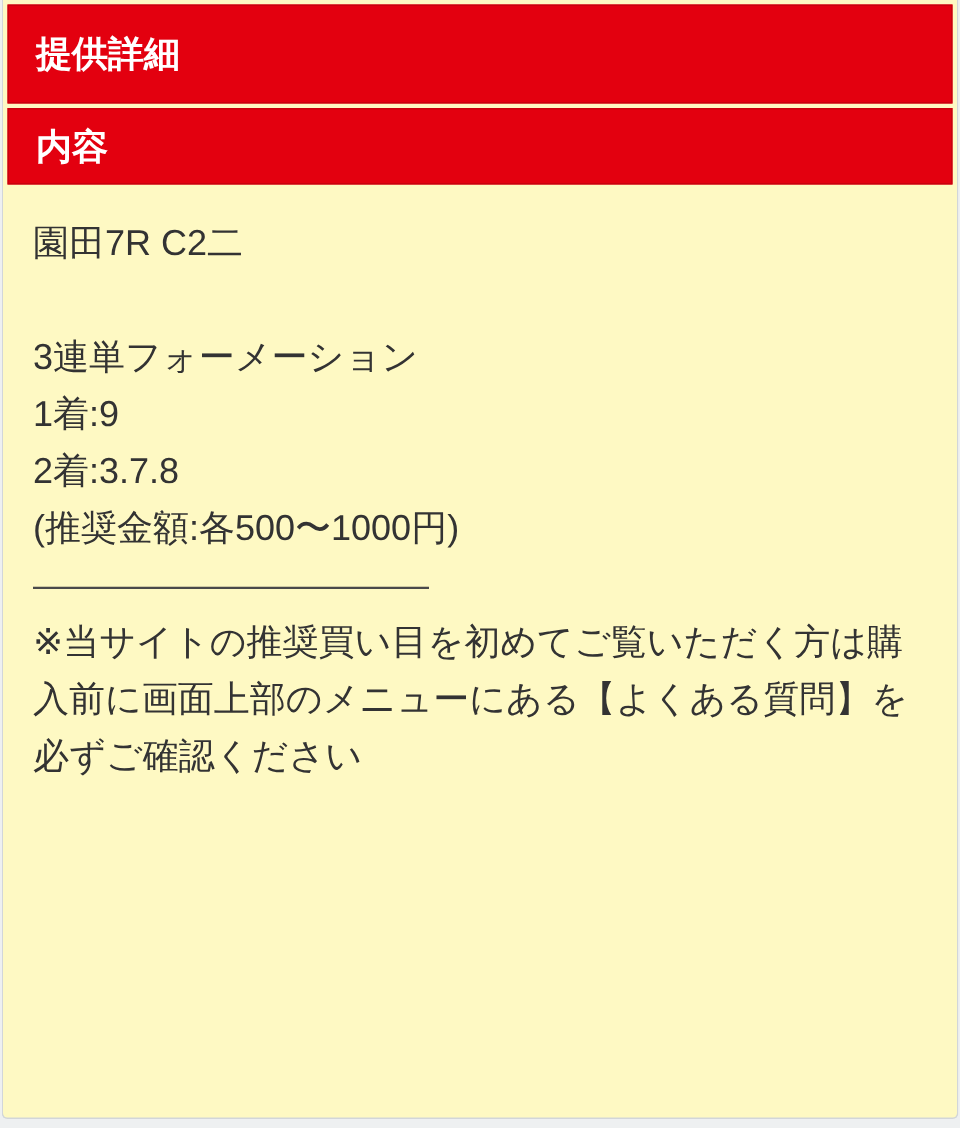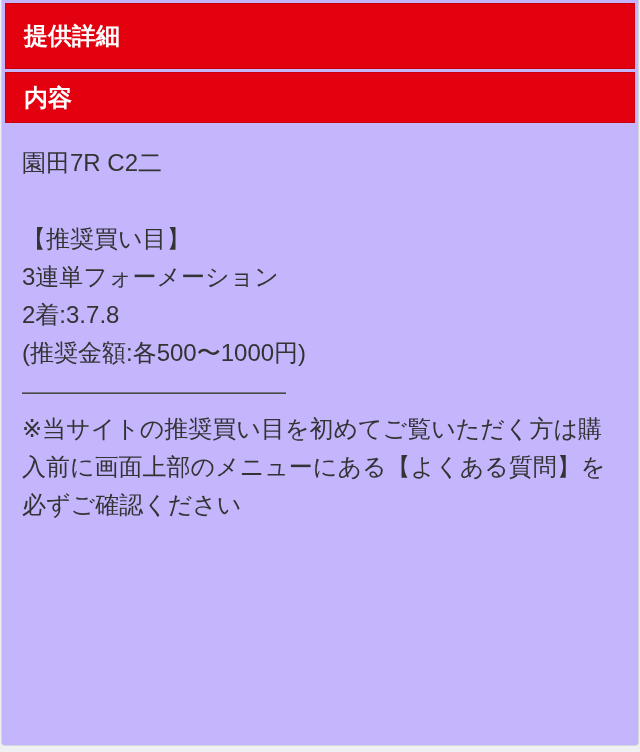--- a/index.html
+++ b/index.html
@@ -7,21 +7,21 @@
     width: 640px;
     height: 752px;
     background: #eef0f1;
     font-family: "Liberation Sans", "DejaVu Sans", sans-serif;
     overflow: hidden;
   }
   .card {
     width: 638px;
     height: 746px;
     margin: 0 1px;
-    background: #c4b5fd;
+    background: #fef9c3;
     border: 1px solid #d2d6d9;
     border-top: none;
     border-radius: 0 0 4px 4px;
     overflow: hidden;
   }
   .red-bar {
     margin: 3px 3px 0 3px;
     background: #e3000f;
     border: 1px solid #c9000e;
     color: #ffffff;
@@ -69,21 +69,21 @@
     <span>提供詳細</span>
   </div>
 
 
   <div class="red-bar second">
     <span>内容</span>
   </div>
 
   <div class="content-body">
     <div class="content-line race-title">園田7R C2二</div>
-    <div class="content-line">【推奨買い目】</div>
     <div class="content-line">3連単フォーメーション</div>
+    <div class="content-line">1着:9</div>
     <div class="content-line">2着:3.7.8</div>
     <div class="content-line">(推奨金額:各500〜1000円)</div>
     <div class="content-line divider-line">―――――――――――</div>
     <div class="notice-text">※当サイトの推奨買い目を初めてご覧いただく方は購入前に画面上部のメニューにある【よくある質問】を必ずご確認ください</div>
   </div>
 
 </div>
 
 </body></html>

